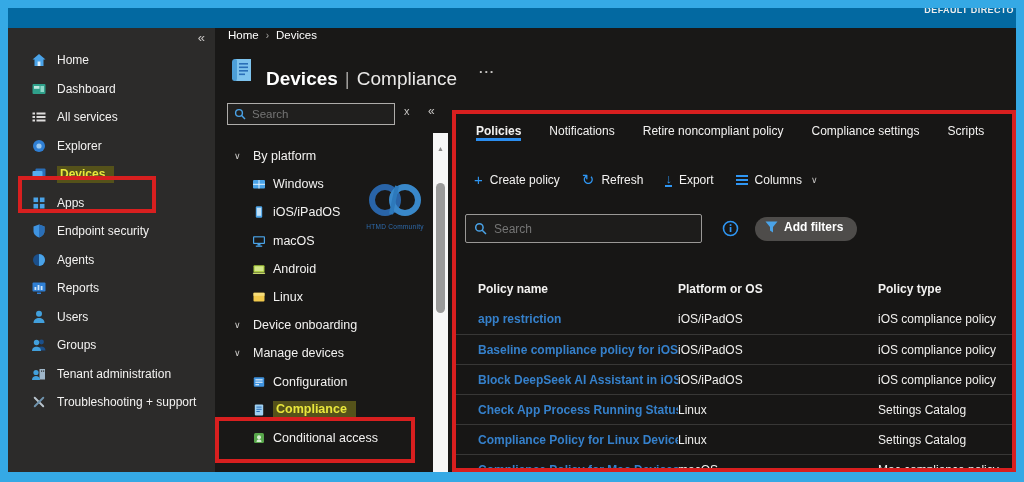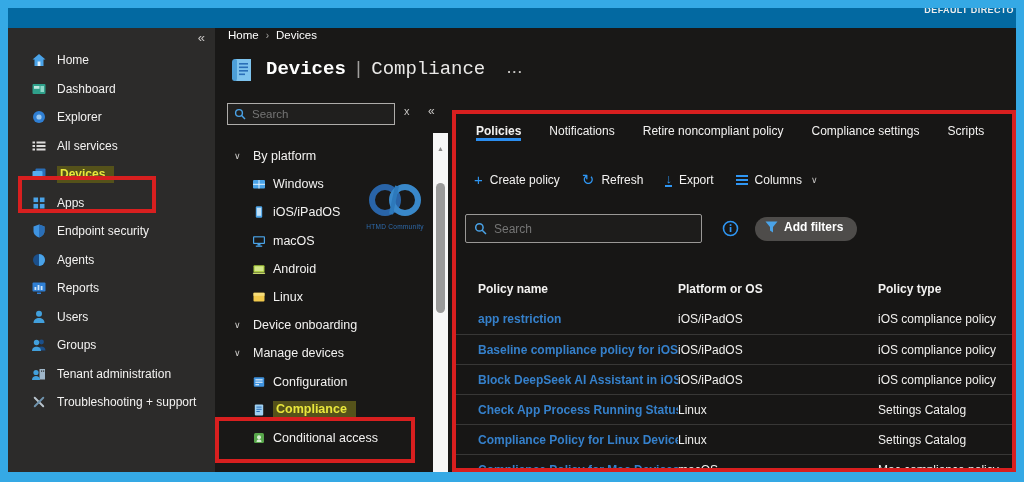--- a/index.html
+++ b/index.html
@@ -23,21 +23,21 @@
 
   
   .redbox { position:absolute; border:4px solid #d81f1f; pointer-events:none; }
   .rb-devices { left:10px; top:148px; width:138px; height:37px; }
   .rb-compliance { left:207px; top:409px; width:200px; height:46px; }
 
   
   .breadcrumb { position:absolute; left:220px; top:21px; font-size:11.5px; color:#ffffff; display:flex; gap:7px; align-items:center; }
   .breadcrumb .sep { color:#a8a6a4; font-size:10px; }
   .titlerow { position:absolute; left:222px; top:48px; display:flex; align-items:flex-start; }
-  .title-text { margin-left:12px; font-size:19px; color:#ffffff; margin-top:2px; white-space:nowrap;font-family:Liberation Mono, monospace; }
+  .title-text { margin-left:12px; font-size:19px; color:#ffffff; margin-top:12px; white-space:nowrap; }
   .title-text .t1 { font-weight:bold; }
   .title-text .tsep { color:#a19f9d; padding:0 7px; font-weight:400; }
   .title-text .t2 { font-weight:400; color:#e9e8e7; }
   .more-dots { margin-left:22px; margin-top:8px; color:#c8c6c4; font-size:13px; font-weight:bold; letter-spacing:1px; cursor:pointer; }
 
   
   .tree-search { position:absolute; left:219px; top:95px; width:168px; height:22px; border:1px solid #aeacaa; background:#201f1e; display:flex; align-items:center; padding:0 6px; }
   .tree-search input { background:transparent; border:none; outline:none; color:#d6d4d2; font-size:11.5px; width:100%; font-family:"Liberation Sans",sans-serif; }
   .ts-clear { position:absolute; left:396px; top:97px; color:#c8c6c4; font-size:11px; cursor:pointer; }
   .ts-collapse { position:absolute; left:420px; top:96px; color:#c8c6c4; font-size:12px; cursor:pointer; }
@@ -120,40 +120,40 @@
               <rect x="1.5" y="3" width="13" height="10" rx="1" fill="#2fa08a"></rect>
               <rect x="3" y="5" width="5.5" height="2.8" fill="#bfe8df"></rect>
               <rect x="9.5" y="5" width="3.5" height="6" fill="#8fd8c8"></rect>
             </svg>
           </span>
         <span class="lbl">Dashboard</span>
       </div>
       <div class="nav-item">
         <span class="ic">
             <svg width="16" height="16" viewBox="0 0 16 16">
-              <circle cx="8" cy="8" r="6" fill="#2f7fd4"></circle>
-              <circle cx="8" cy="8" r="2.6" fill="#9cc9ef"></circle>
-            </svg>
-          </span>
-        <span class="lbl">Explorer</span>
-      </div>
-      <div class="nav-item">
-        <span class="ic">
-            <svg width="16" height="16" viewBox="0 0 16 16">
               <g fill="#dddcdb">
                 <rect x="1.5" y="3.5" width="2.5" height="2"></rect>
                 <rect x="5.5" y="3.5" width="9" height="2"></rect>
                 <rect x="1.5" y="7" width="2.5" height="2"></rect>
                 <rect x="5.5" y="7" width="9" height="2"></rect>
                 <rect x="1.5" y="10.5" width="2.5" height="2"></rect>
                 <rect x="5.5" y="10.5" width="9" height="2"></rect>
               </g>
             </svg>
           </span>
         <span class="lbl">All services</span>
+      </div>
+      <div class="nav-item">
+        <span class="ic">
+            <svg width="16" height="16" viewBox="0 0 16 16">
+              <circle cx="8" cy="8" r="6" fill="#2f7fd4"></circle>
+              <circle cx="8" cy="8" r="2.6" fill="#9cc9ef"></circle>
+            </svg>
+          </span>
+        <span class="lbl">Explorer</span>
       </div>
       <div class="nav-item">
         <span class="ic">
             <svg width="16" height="16" viewBox="0 0 16 16">
               <rect x="4.5" y="2.5" width="10" height="8" rx="1" fill="#2a6fb8"></rect>
               <rect x="1.5" y="5" width="10" height="8" rx="1" fill="#56aef0"></rect>
             </svg>
           </span>
         <span class="lbl hl">Devices</span>
       </div>

